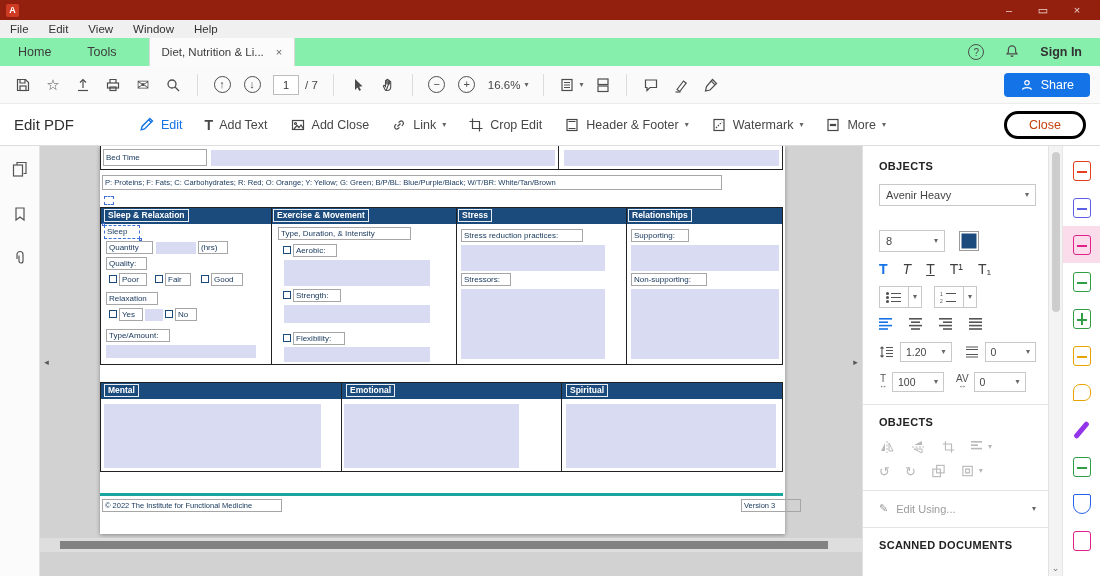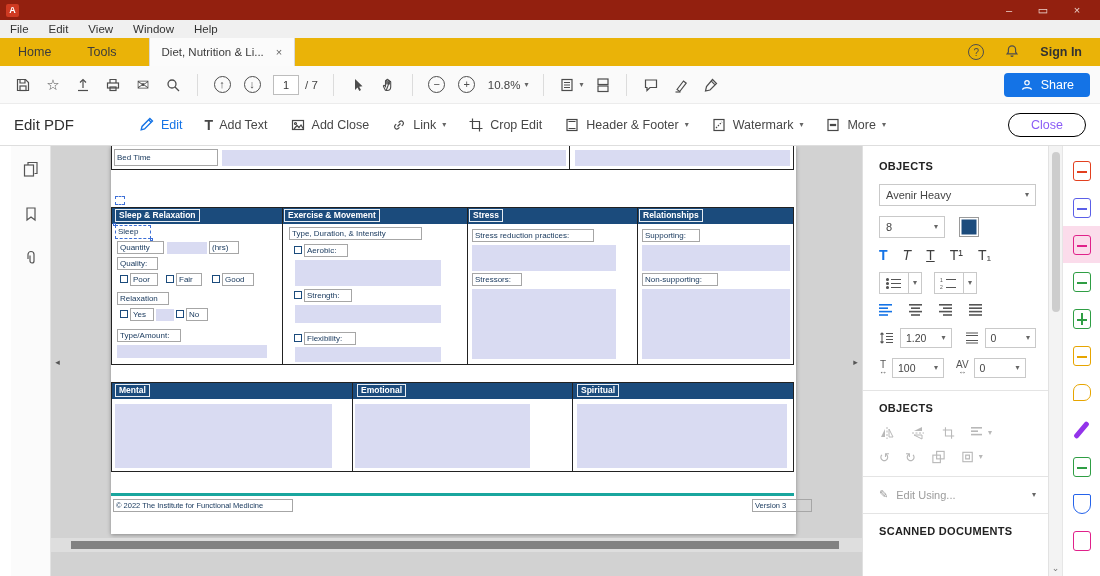--- a/index.html
+++ b/index.html
@@ -9,21 +9,21 @@
   
   .titlebar { height:20px; background:#93200f; display:flex; align-items:center; padding:0 6px; color:#f0d5cf; font-size:11px; }
   .app-logo { width:13px; height:13px; background:#cf3a22; color:#fff; font-size:9px; font-weight:bold; display:flex; align-items:center; justify-content:center; border-radius:2px; margin-right:6px; flex:none; }
   .win-controls { margin-left:auto; display:flex; gap:0; }
   .win-btn { width:34px; text-align:center; font-size:11px; color:#ecd2cb; }
 
   
   .menubar { height:18px; background:#f0f0f0; display:flex; align-items:center; gap:20px; padding:0 10px; font-size:11.5px; color:#333; }
 
   
-  .tabbar { height:28px; background:#eab308; display:flex; align-items:stretch; font-size:12.5px; color:#3c3c3c; }
+  .tabbar { height:28px; background:#86efac; display:flex; align-items:stretch; font-size:12.5px; color:#3c3c3c; }
   .tab { padding:0 18px; display:flex; align-items:center; }
   .doc-tab { margin-left:14px; background:#fbfbfb; border-left:1px solid #d9d9d9; border-right:1px solid #d9d9d9; font-size:11.5px; display:flex; align-items:center; gap:12px; padding:0 12px; }
   .doc-tab-close { color:#666; font-size:11px; }
   .tab-right { margin-left:auto; display:flex; align-items:center; gap:20px; padding-right:18px; }
   .help-circle { width:16px; height:16px; border:1.3px solid #4d4d4d; border-radius:50%; display:flex; align-items:center; justify-content:center; font-size:10px; color:#4d4d4d; }
   .signin { font-size:12.5px; font-weight:bold; color:#323232; }
 
   
   .toolbar { height:38px; background:#fafafa; border-bottom:1px solid #ececec; display:flex; align-items:center; padding:0 10px; gap:4px; }
   .tbi { min-width:26px; height:26px; display:flex; align-items:center; justify-content:center; color:#4d4d4d; }
@@ -38,24 +38,24 @@
   .caret { font-size:8px; color:#666; line-height:1; }
   .share-btn { margin-left:auto; background:#1473e6; color:#fff; font-size:12.5px; display:flex; align-items:center; gap:7px; padding:5px 16px; border-radius:4px; }
 
   
   .editbar { height:42px; background:#fff; border-bottom:1px solid #dedede; display:flex; align-items:center; padding:0 14px; }
   .editbar-title { font-size:15px; color:#303030; }
   .edit-tools { display:flex; align-items:center; gap:22px; margin-left:64px; font-size:12.5px; color:#474747; }
   .etool { display:flex; align-items:center; gap:6px; white-space:nowrap; }
   .etool svg { display:block; }
   .etool.active { color:#1473e6; }
-  .close-btn { margin-left:auto; border:1px solid #000000; border-radius:15px; padding:4px 22px; font-size:12.5px; color:#8b5cf6; background:#fff; }
-
-  
-  .content { display:flex; height:430px;padding-left:11px; }
+  .close-btn { margin-left:auto; border:3px solid #000000; border-radius:15px; padding:4px 22px; font-size:12.5px; color:#c2410c; background:#fff; }
+
+  
+  .content { display:flex; height:430px; }
   .left-rail { width:40px; background:#fbfbfb; border-right:1px solid #e3e3e3; display:flex; flex-direction:column; align-items:center; padding-top:14px; gap:24px; color:#555; flex:none; }
   .doc-area { flex:1; position:relative; background:#d2d2d2; overflow:hidden; }
   .pdf-page { position:absolute; left:60px; top:0; width:685px; height:388px; background:#fff; box-shadow:0 1px 4px rgba(0,0,0,.35); }
   .abs { position:absolute; }
   .fldbox { position:absolute; border:1px solid #a6a6a6; font-size:8px; color:#14355a; display:flex; align-items:center; padding:0 2px; white-space:nowrap; overflow:hidden; line-height:1; }
   .lav { position:absolute; background:#d9dbf2; }
   .cb { position:absolute; width:8px; height:8px; border:1.6px solid #1b4b7c; background:#fff; }
   .tbl { position:absolute; border:1px solid #222; }
   .tblhead { position:absolute; left:0; right:0; top:0; height:16px; background:#1b4b7c; }
   .hlabel { position:absolute; top:1px; height:13px; border:1px solid rgba(255,255,255,.9); color:#fff; font-size:8.5px; font-weight:bold; display:flex; align-items:center; padding:0 3px; white-space:nowrap; line-height:1; }
@@ -203,21 +203,21 @@
         </svg>
     </span>
     <span class="tsep"></span>
     <span class="tbi">
         <span class="circle-btn">−</span>
       </span>
     <span class="tbi">
         <span class="circle-btn">+</span>
       </span>
     <span class="combo-inline">
-      <span>10.8%</span>
+      <span>16.6%</span>
       <span class="caret">▾</span>
     </span>
     <span class="tsep"></span>
     <span class="combo-inline">
       <svg width="16" height="16" viewBox="0 0 16 16" fill="none" stroke="#4d4d4d" stroke-width="1.2">
           <rect x="3" y="2.5" width="10" height="11"></rect>
           <path d="M5 5.5 h6 M5 8 h6 M5 10.5 h6"></path>
         </svg>
       <span class="caret">▾</span>
     </span>
@@ -347,20 +347,21 @@
 
       <div class="pdf-page">
 
         <div class="abs" style="left:0;top:0;width:683px;height:24px;border-left:1px solid #222;border-right:1px solid #222;border-bottom:1px solid #222;">
           <div class="vline" style="left:457px;"></div>
         </div>
         <div class="fldbox" style="left:3px;top:3px;width:104px;height:17px;">Bed Time</div>
         <div class="lav" style="left:111px;top:4px;width:344px;height:16px;"></div>
         <div class="lav" style="left:464px;top:4px;width:215px;height:16px;"></div>
 
+        <div class="fldbox" style="left:2px;top:29px;width:620px;height:15px;font-size:7.6px;">P: Proteins; F: Fats; C: Carbohydrates; R: Red; O: Orange; Y: Yellow; G: Green; B/P/BL: Blue/Purple/Black; W/T/BR: White/Tan/Brown</div>
 
         <div class="sel-dash" style="left:4px;top:50px;width:10px;height:9px;background:transparent;"></div>
 
         <div class="tbl" style="left:0;top:236px;width:683px;height:90px;">
           <div class="tblhead">
             <span class="hlabel" style="left:3px;">Mental</span>
             <span class="hlabel" style="left:245px;">Emotional</span>
             <span class="hlabel" style="left:465px;">Spiritual</span>
           </div>
           <div class="vline" style="left:240px;"></div>
@@ -440,21 +441,21 @@
       <div class="panel-toggle" style="right:1px;">▸</div>
 
       <div class="hscroll-track">
         <div class="hscroll-thumb"></div>
       </div>
     </div>
 
     <div class="format-panel">
       <div class="fp-title">OBJECTS</div>
 
-      <div class="combo" style="margin-bottom:10px;">
+      <div class="combo" style="margin-bottom:24px;">
         <span>Avenir Heavy</span>
         <span class="caret">▾</span>
       </div>
 
       <div class="fp-row">
         <div class="combo" style="width:66px;">
           <span>8</span>
           <span class="caret">▾</span>
         </div>
         <div class="swatch"></div>

